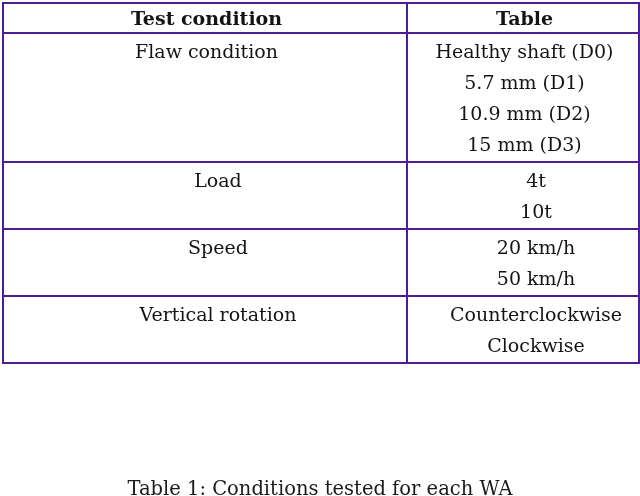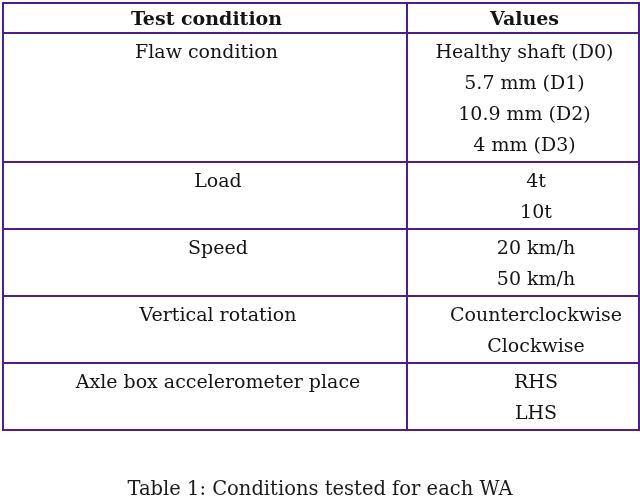--- a/index.html
+++ b/index.html
@@ -65,31 +65,31 @@
 <div class="page">
 
   <table class="conditions-table">
     <colgroup>
       <col class="c-condition">
       <col class="c-values">
     </colgroup>
     <thead>
       <tr>
         <th>Test condition</th>
-        <th>Values</th>
+        <th>Table</th>
       </tr>
     </thead>
     <tbody>
       <tr class="lines-4">
         <td>Flaw condition</td>
         <td>
           <div class="value-line">Healthy shaft (D0)</div>
           <div class="value-line">5.7 mm (D1)</div>
           <div class="value-line">10.9 mm (D2)</div>
-          <div class="value-line">4 mm (D3)</div>
+          <div class="value-line">15 mm (D3)</div>
         </td>
       </tr>
       <tr class="lines-2">
         <td>Load</td>
         <td>
           <div class="value-line">4t</div>
           <div class="value-line">10t</div>
         </td>
       </tr>
       <tr class="lines-2">
@@ -99,25 +99,18 @@
           <div class="value-line">50 km/h</div>
         </td>
       </tr>
       <tr class="lines-2">
         <td>Vertical rotation</td>
         <td>
           <div class="value-line">Counterclockwise</div>
           <div class="value-line">Clockwise</div>
         </td>
       </tr>
-      <tr class="lines-2">
-        <td>Axle box accelerometer place</td>
-        <td>
-          <div class="value-line">RHS</div>
-          <div class="value-line">LHS</div>
-        </td>
-      </tr>
     </tbody>
   </table>
 
   <div class="caption">Table 1: Conditions tested for each WA</div>
 
 </div>
 
 </body></html>

